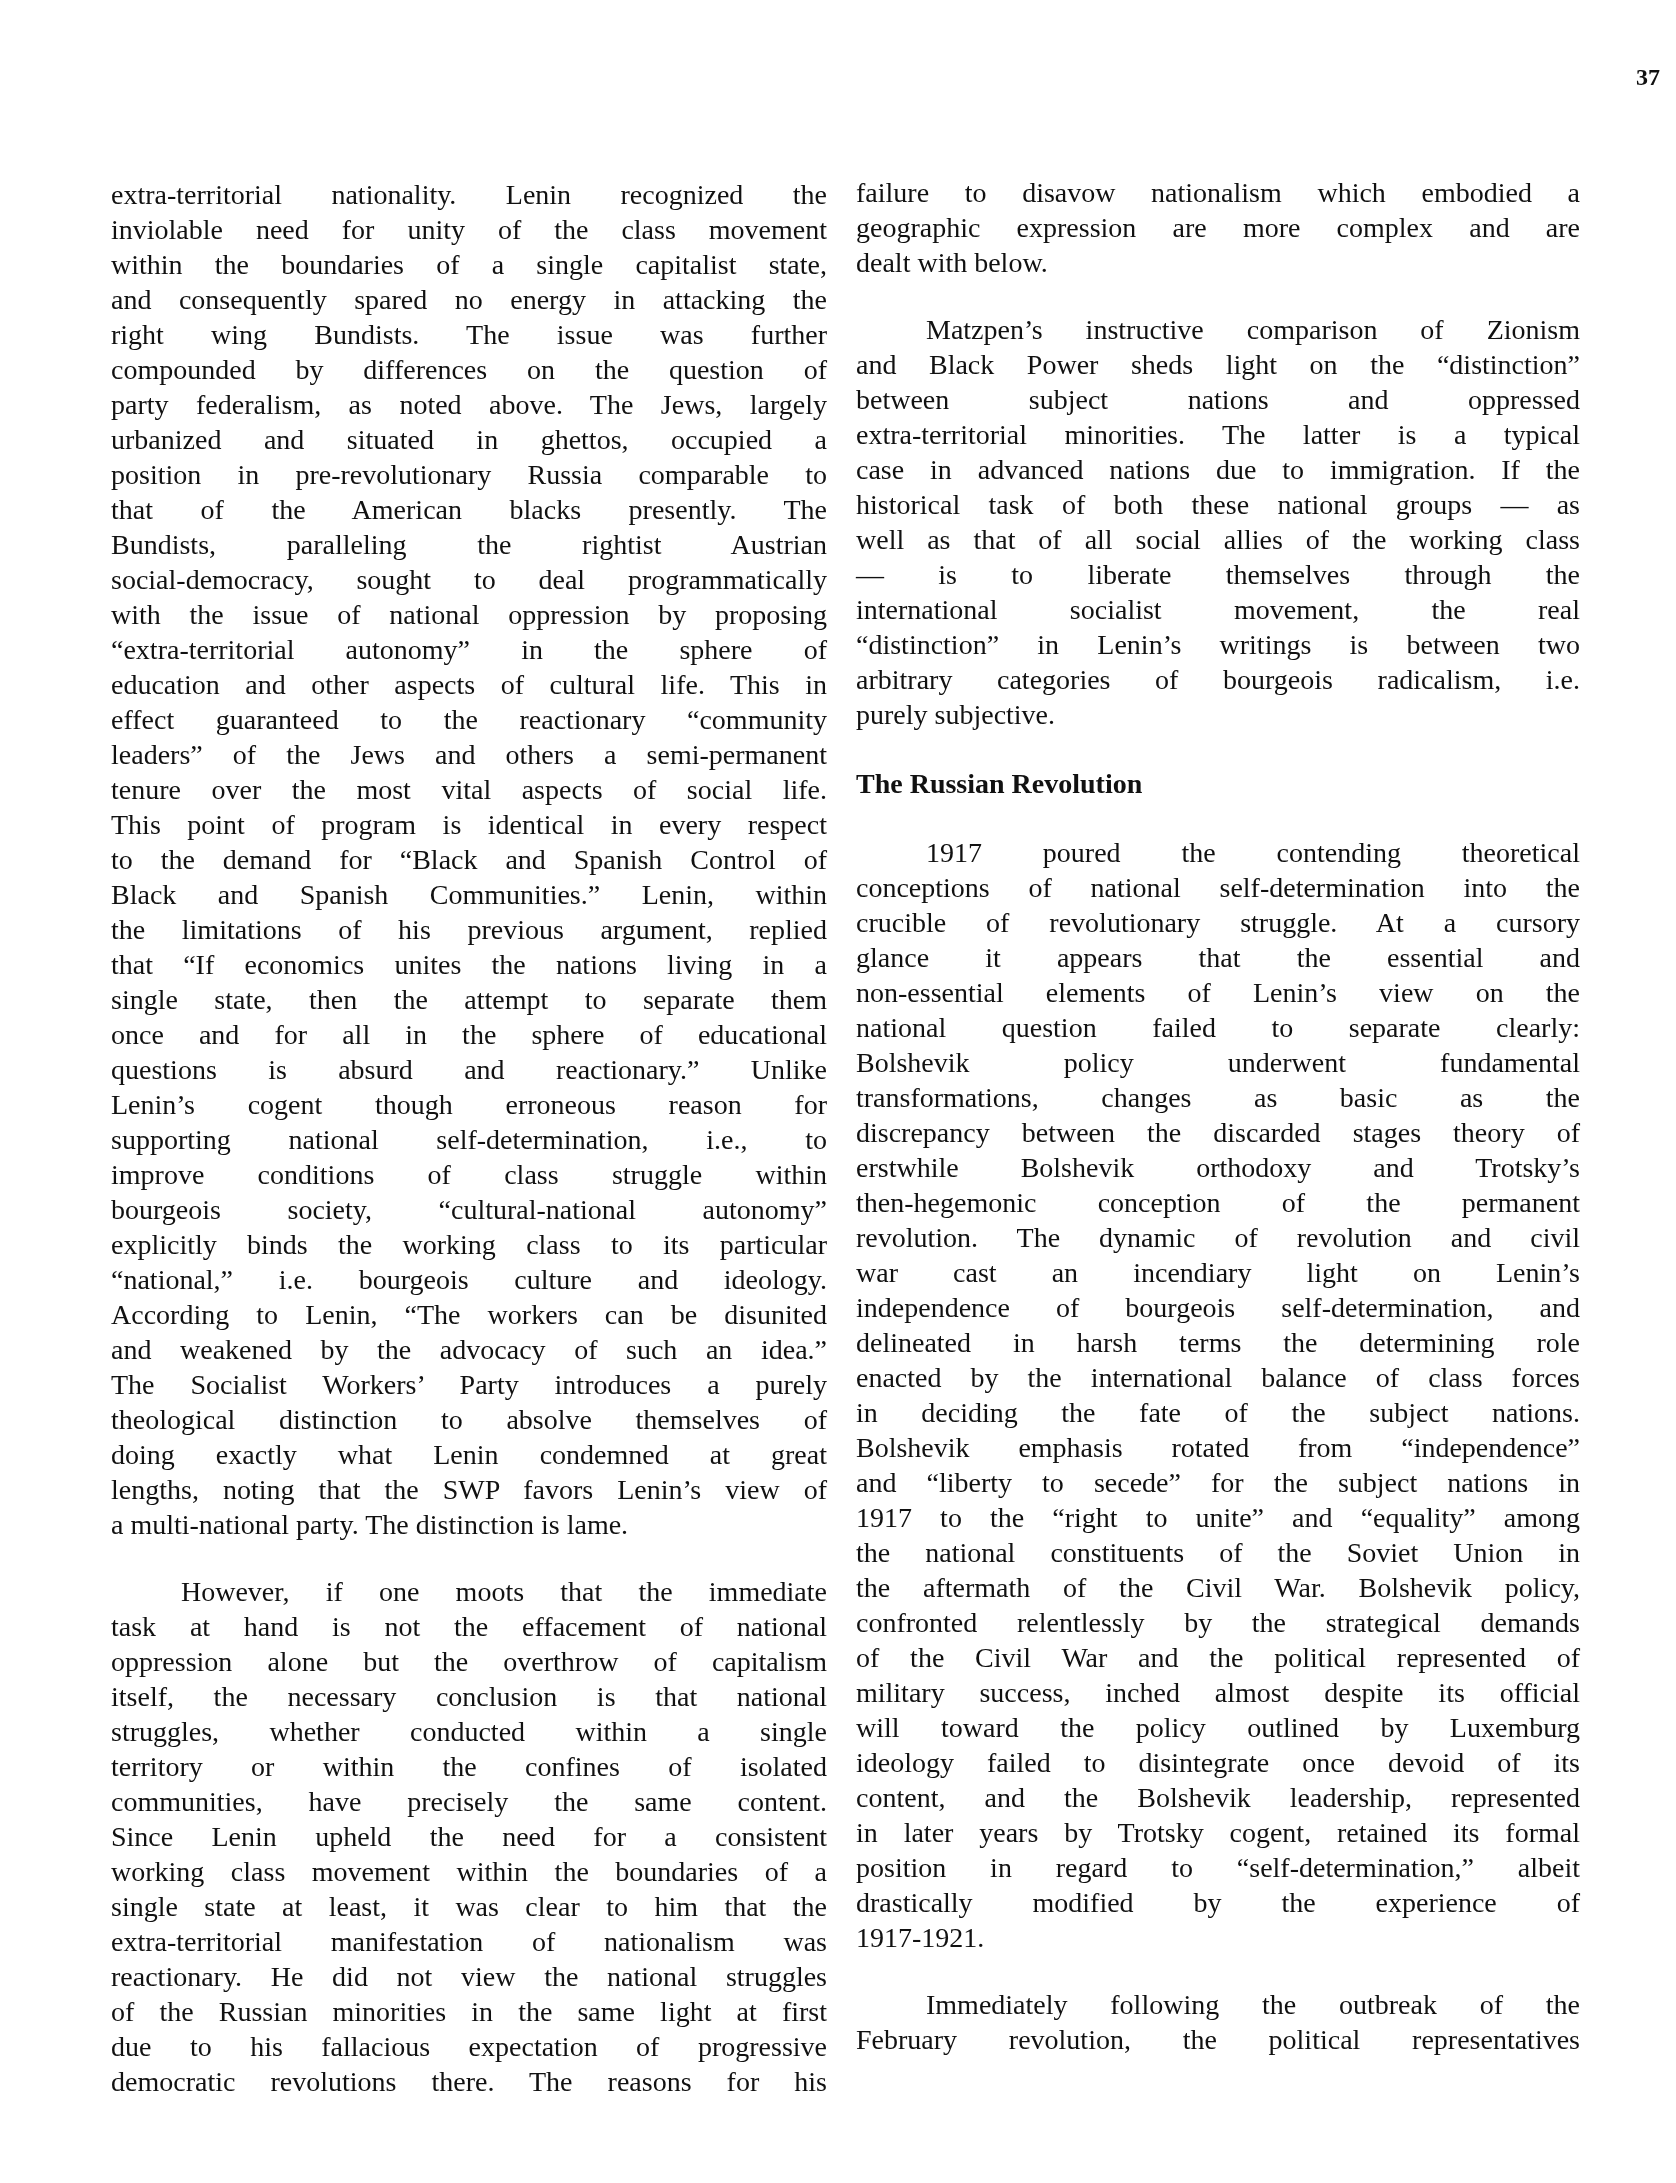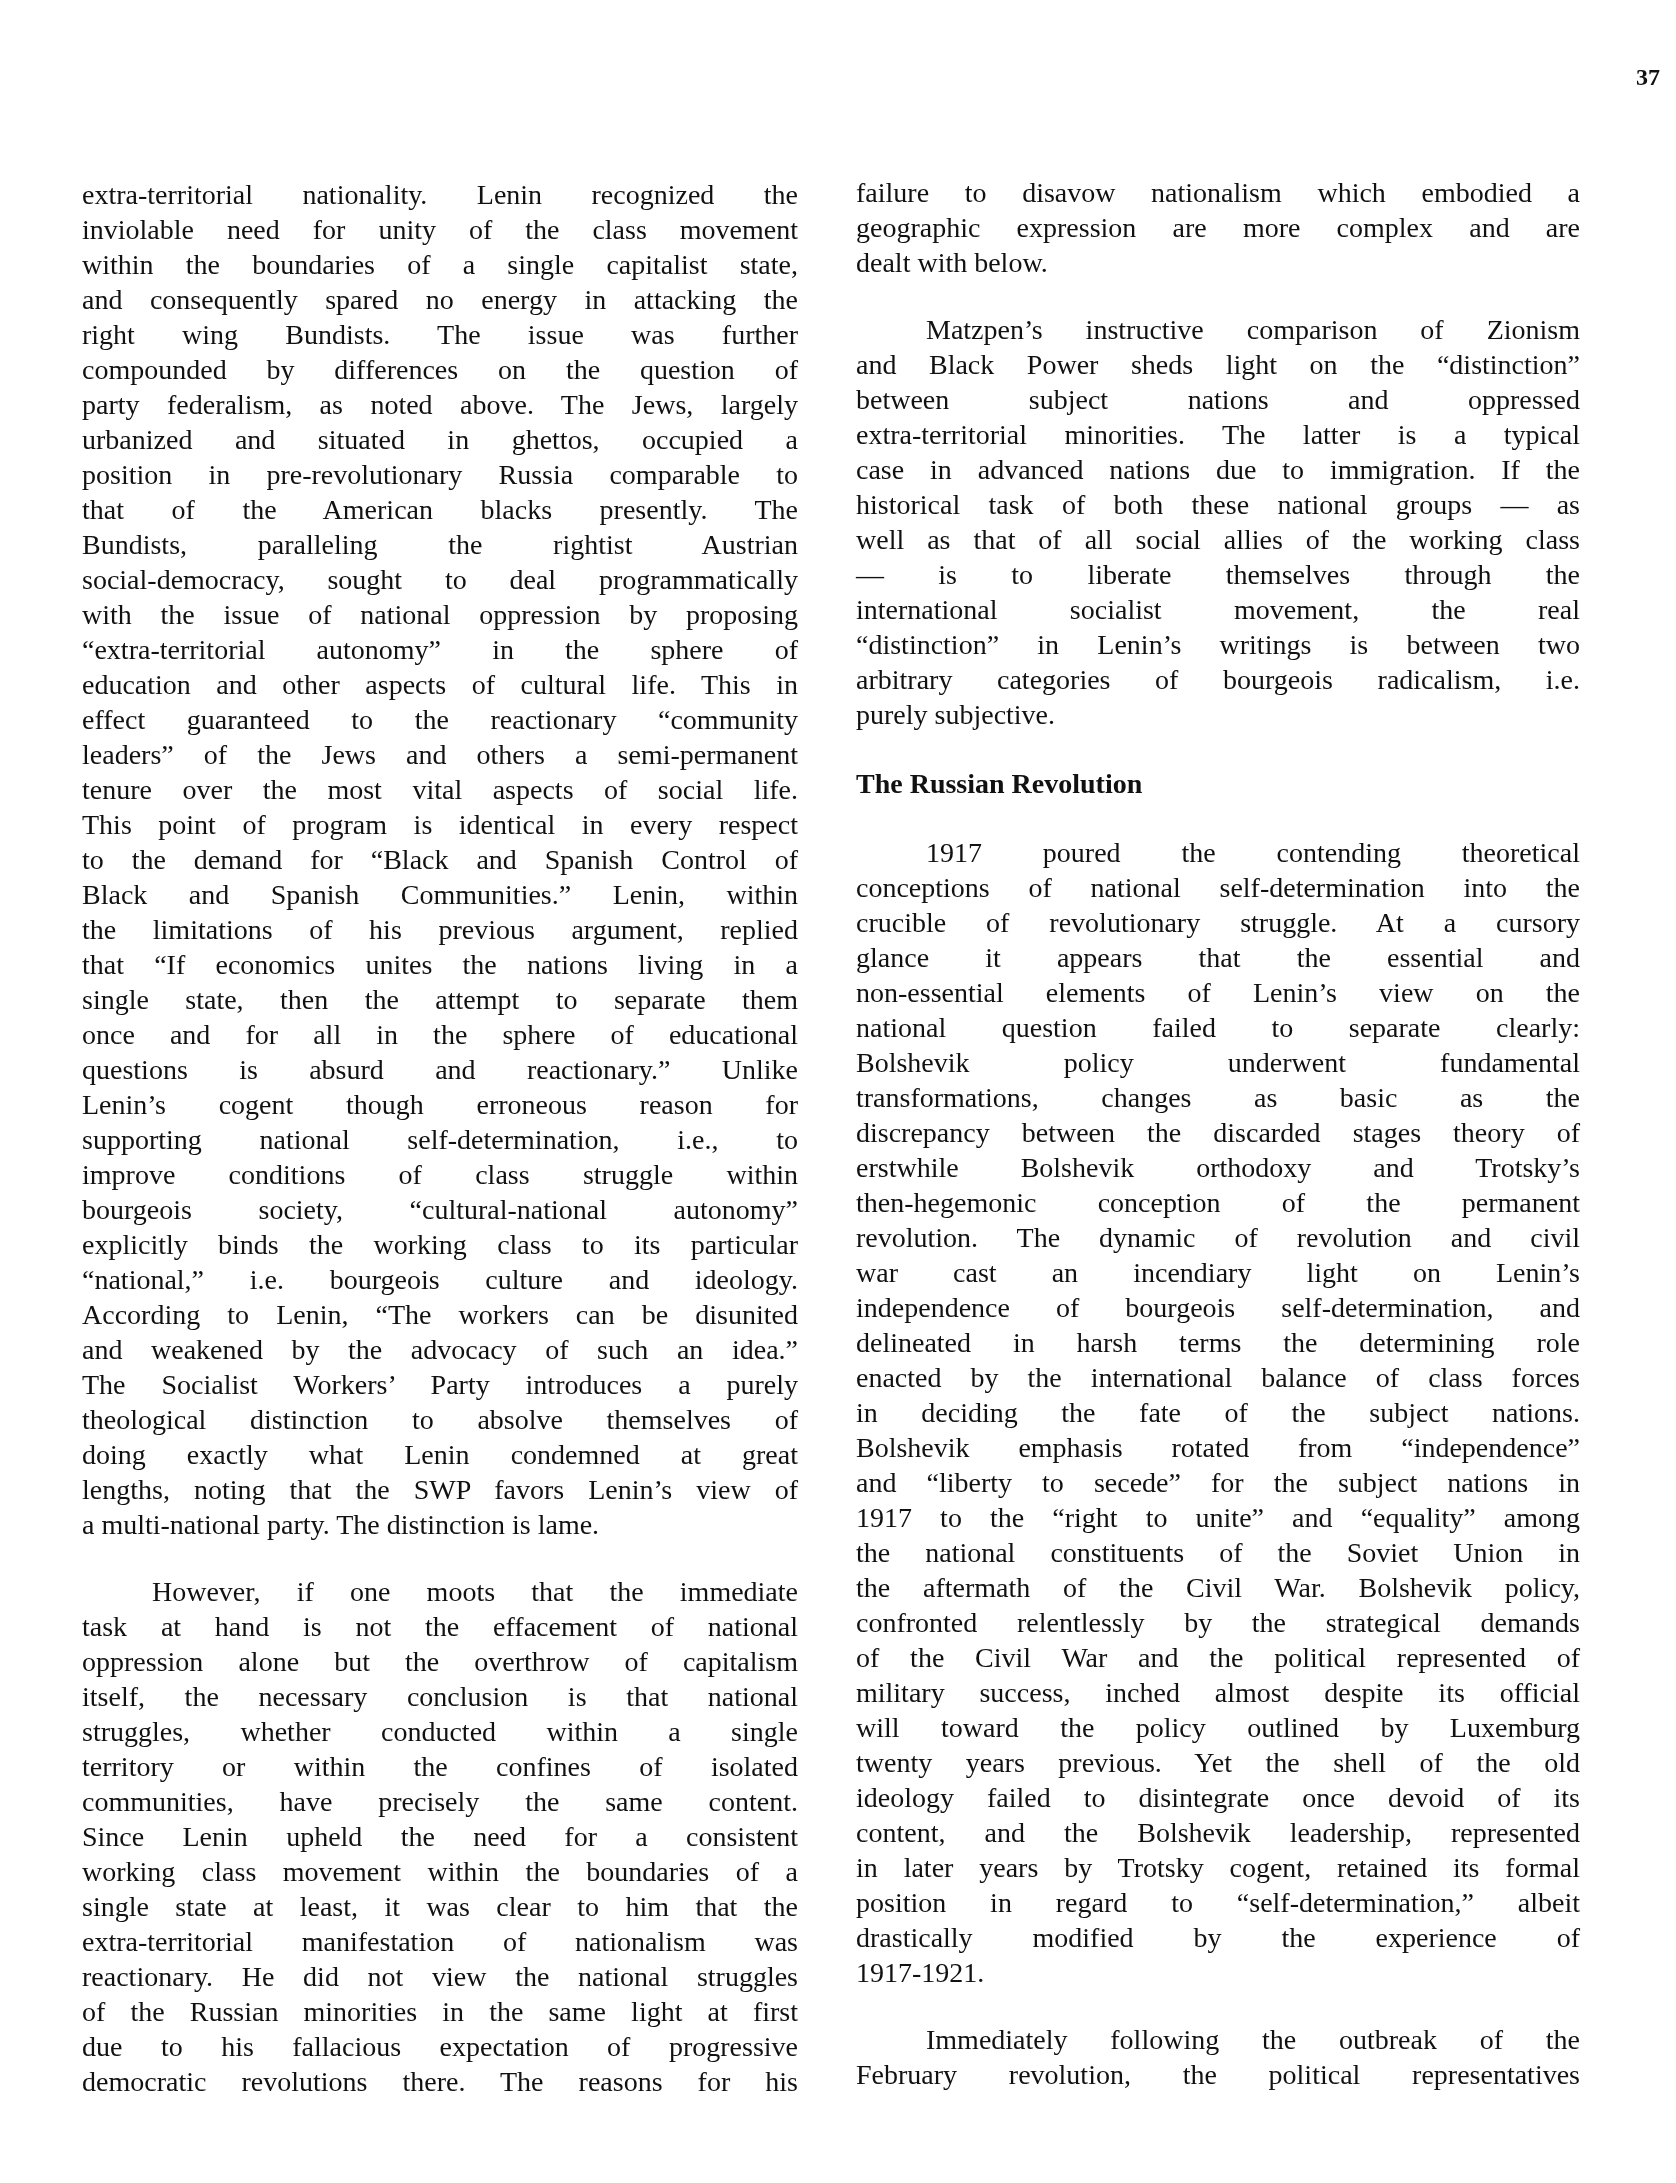--- a/index.html
+++ b/index.html
@@ -1,20 +1,20 @@
 <!DOCTYPE html>
 <html style="font-size:11.2px"><head>
 <meta charset="utf-8">
 <style>
   html, body { margin: 0; padding: 0; background: #ffffff; }
   body { width: 1677px; height: 2183px; position: relative; overflow: hidden;
          font-family: "Liberation Serif", "DejaVu Serif", serif; color: #111111; }
   .page-number { position: absolute; left: 1636px; top: 64px; font-size: 24px; font-weight: bold; }
   .column { position: absolute; top: 177px; }
-  .col-left { left: 82px; width: 716px; }
+  .col-left { left: 111px; width: 716px; }
   .col-right { left: 856px; width: 724px; top: 175px; }
   .para { margin: 0; }
   .line { display: block; height: 35px; line-height: 35px; font-size: 28px;
           text-align: justify; text-align-last: justify; white-space: nowrap; }
   .line.last { text-align-last: left; }
   .line.indent { text-indent: 70px; }
   .gap { height: 32px; }
   .heading { height: 35px; line-height: 35px; font-size: 28px; font-weight: bold;
              text-align: left; margin: 0; }
   .heading-gap-before { height: 34px; }
@@ -134,21 +134,20 @@
           <span class="line">in deciding the fate of the subject nations.</span>
           <span class="line">Bolshevik emphasis rotated from “independence”</span>
           <span class="line">and “liberty to secede” for the subject nations in</span>
           <span class="line">1917 to the “right to unite” and “equality” among</span>
           <span class="line">the national constituents of the Soviet Union in</span>
           <span class="line">the aftermath of the Civil War. Bolshevik policy,</span>
           <span class="line">confronted relentlessly by the strategical demands</span>
           <span class="line">of the Civil War and the political represented of</span>
           <span class="line">military success, inched almost despite its official</span>
           <span class="line">will toward the policy outlined by Luxemburg</span>
-          <span class="line">twenty years previous. Yet the shell of the old</span>
           <span class="line">ideology failed to disintegrate once devoid of its</span>
           <span class="line">content, and the Bolshevik leadership, represented</span>
           <span class="line">in later years by Trotsky cogent, retained its formal</span>
           <span class="line">position in regard to “self-determination,” albeit</span>
           <span class="line">drastically modified by the experience of</span>
           <span class="line last">1917-1921.</span>
         </div>
         <div class="gap"></div>
         <div class="para">
           <span class="line indent">Immediately following the outbreak of the</span>

